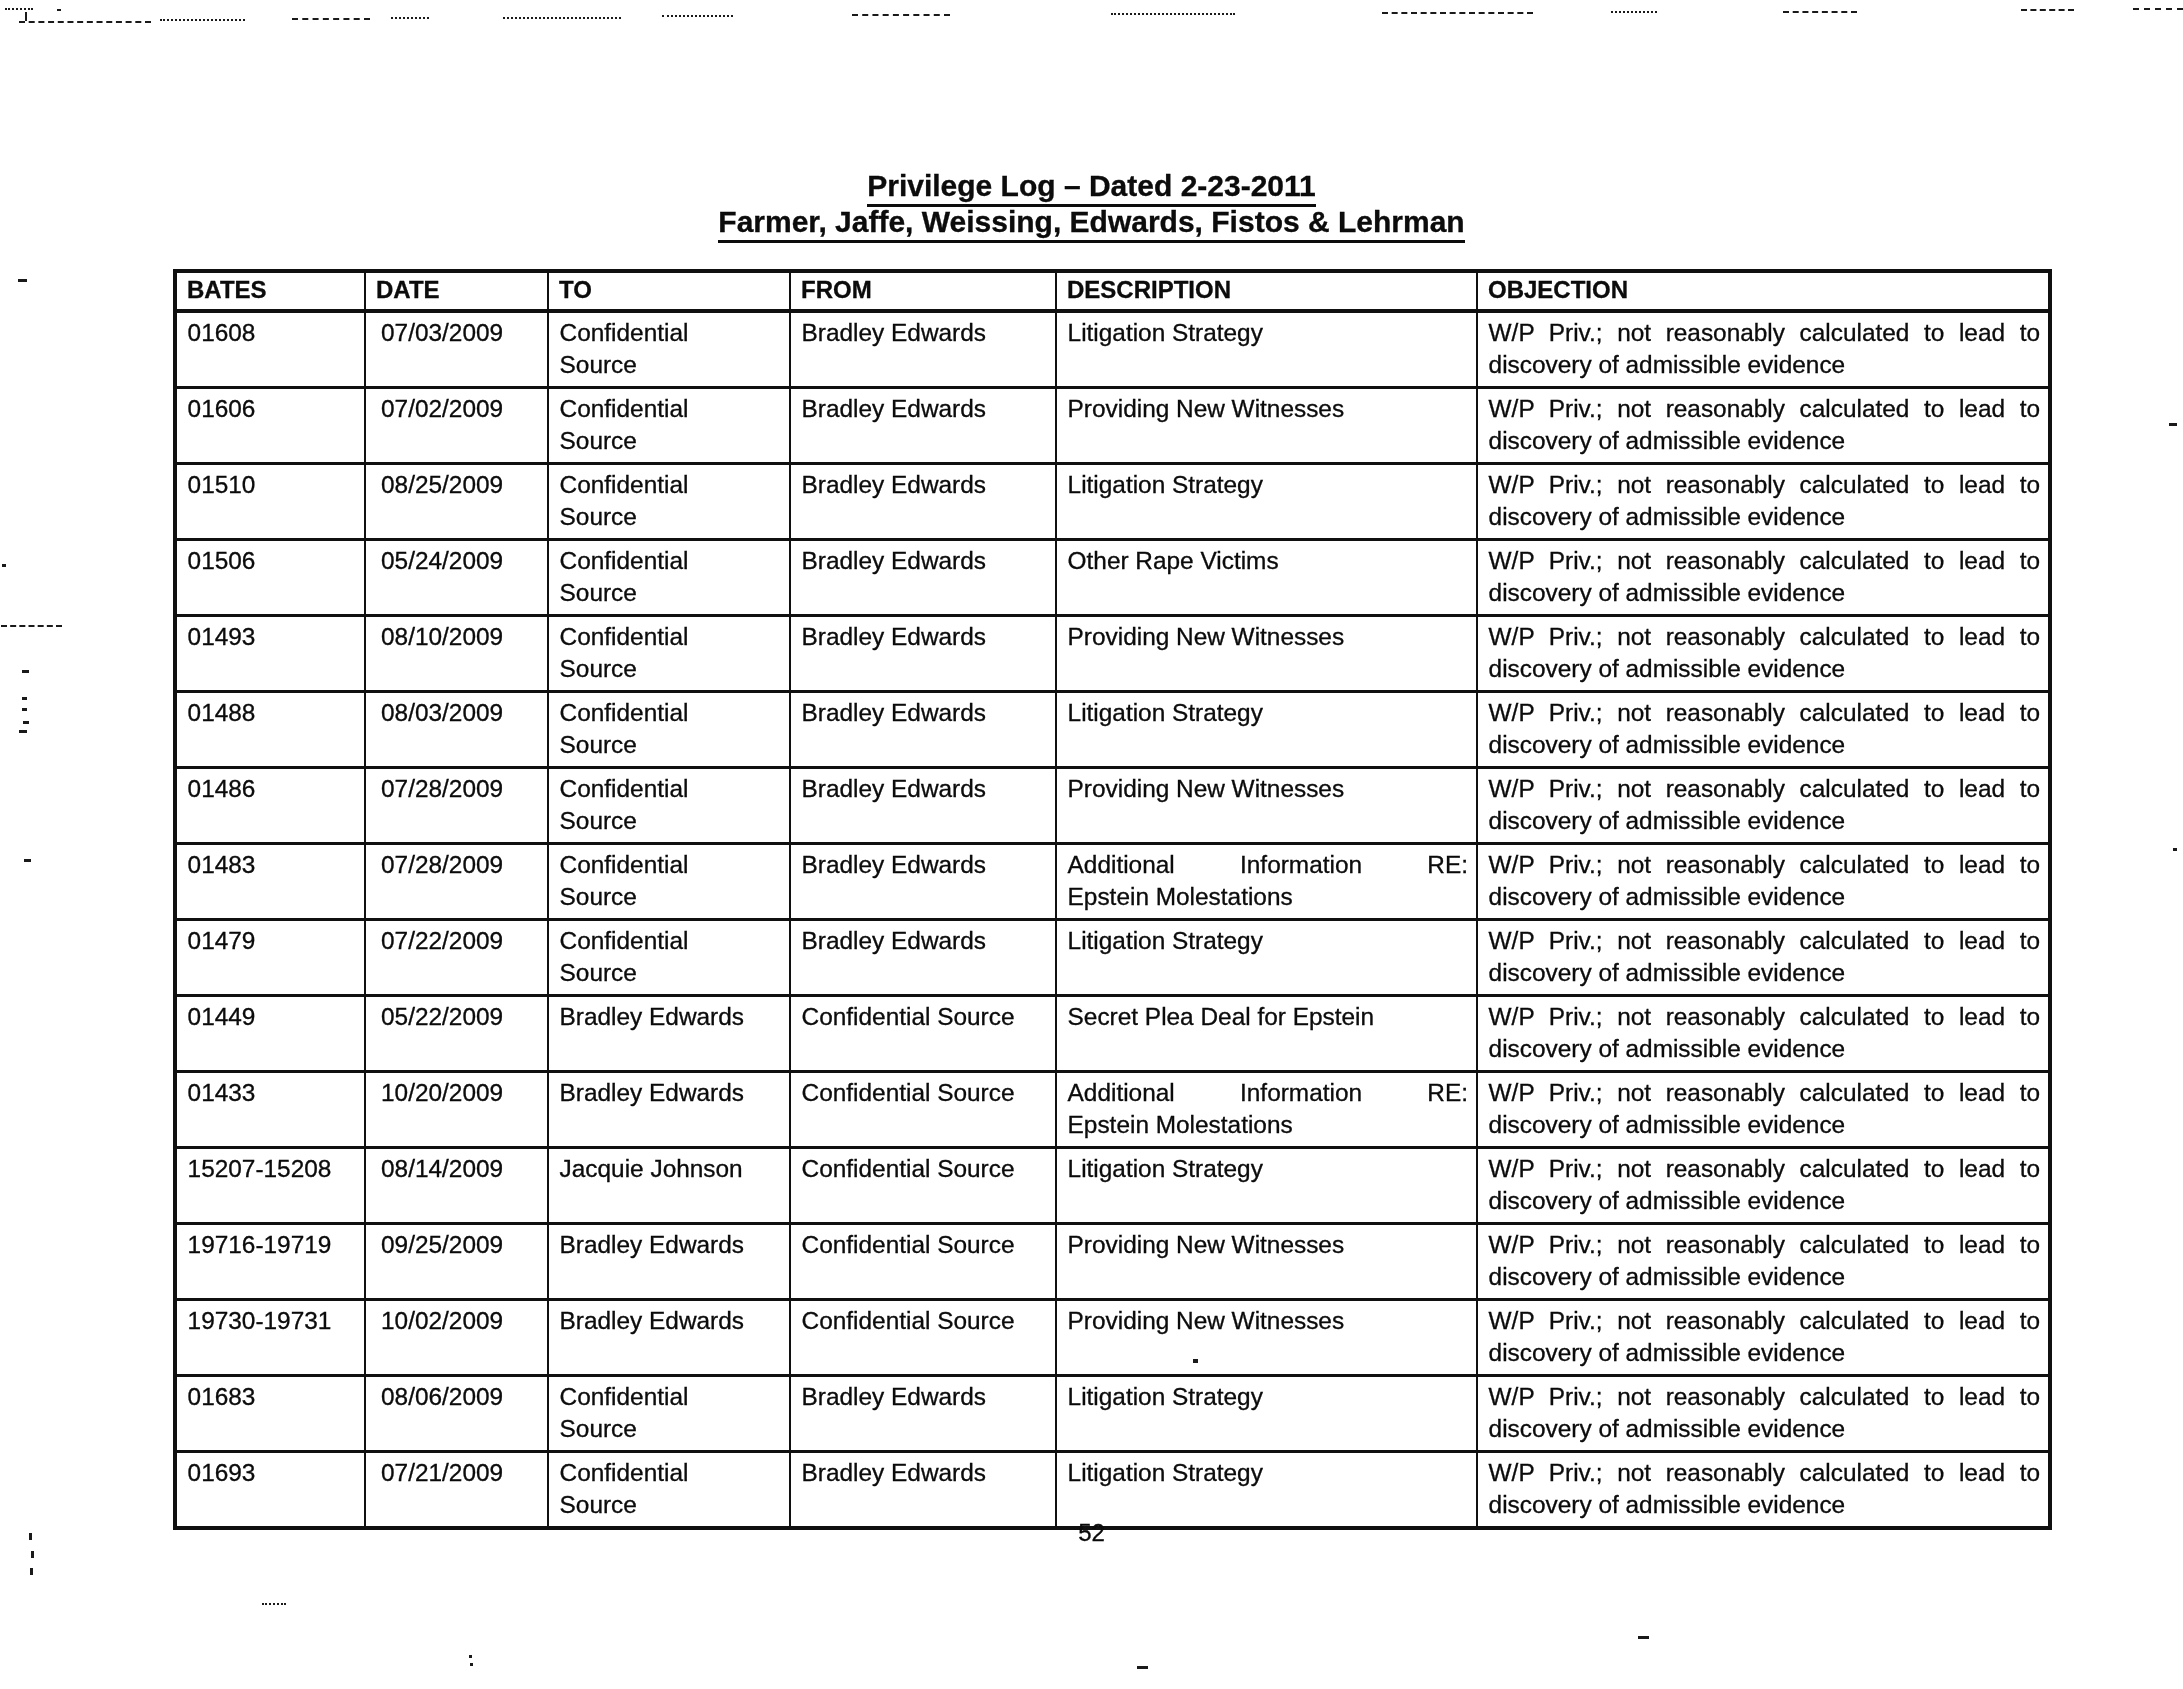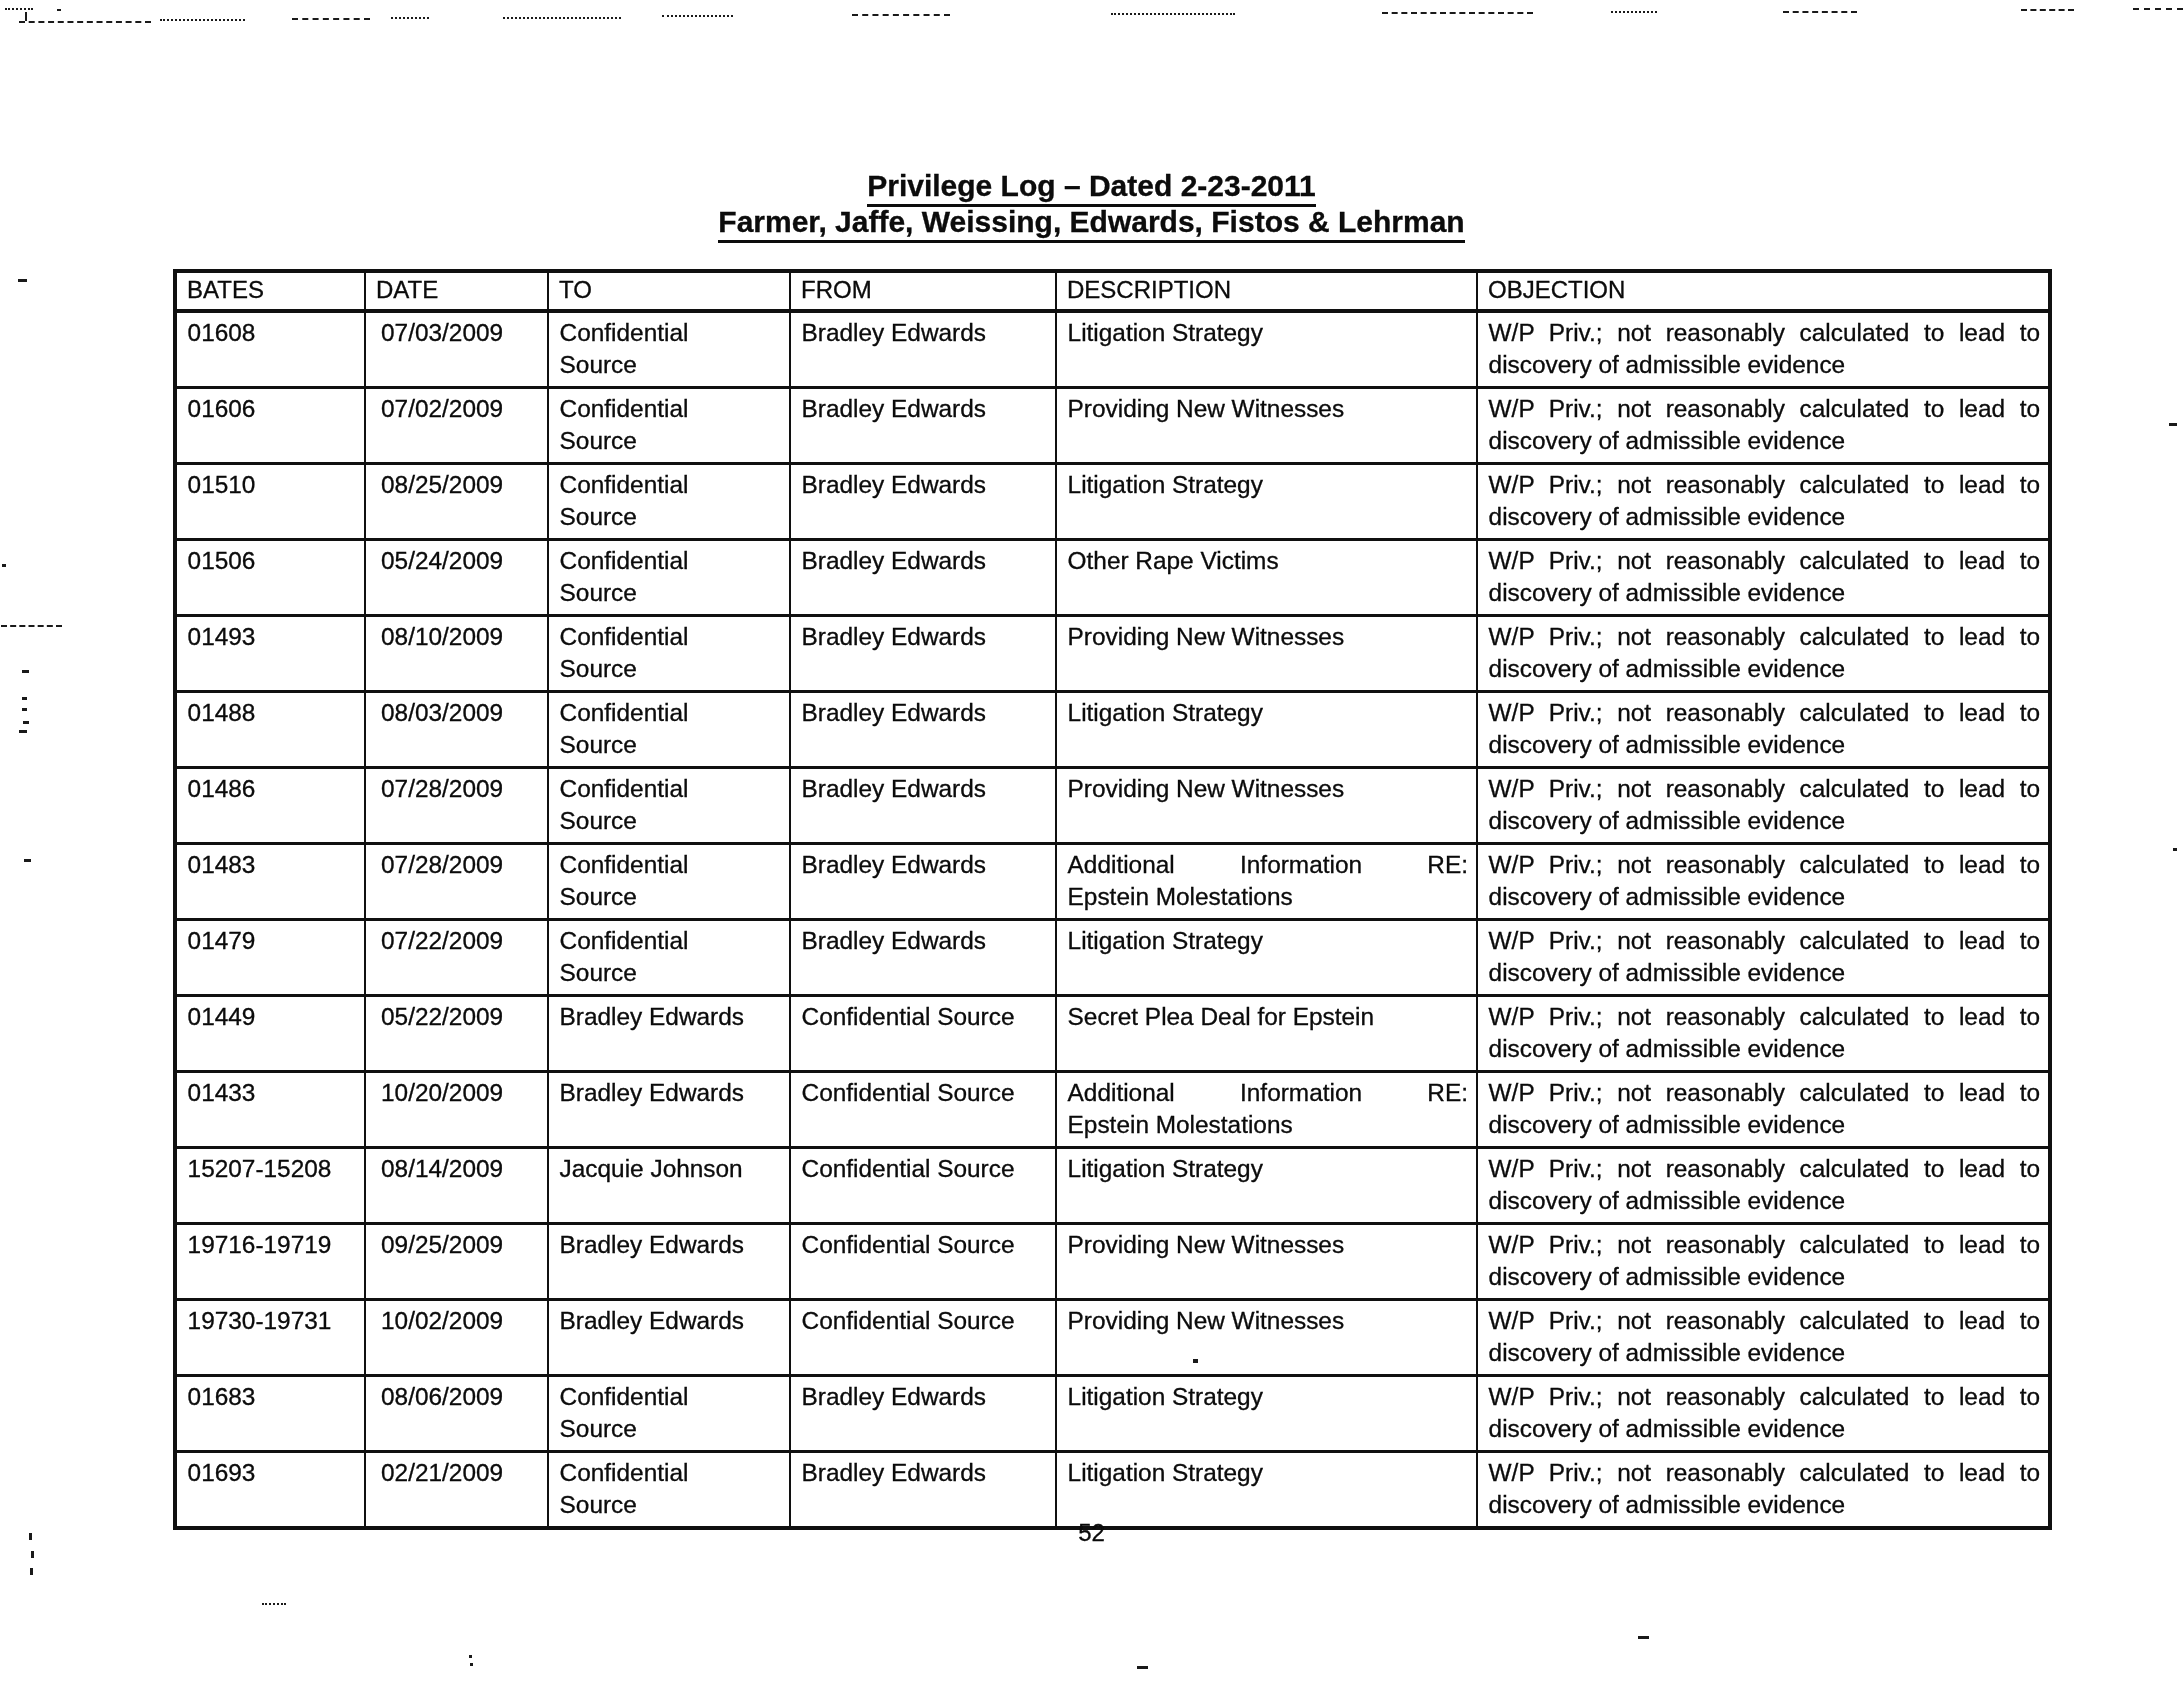--- a/index.html
+++ b/index.html
@@ -29,21 +29,21 @@
   col.c-from{width:266px;}
   col.c-desc{width:421px;}
   col.c-obj{width:573px;}
   th,td{
     border:2px solid #101010;
     border-top-width:3.3px;border-bottom-width:3.3px;
     vertical-align:top;text-align:left;
     overflow:hidden;
   }
   th{
-    font-size:24px;font-weight:normal;
+    font-size:24px;font-weight:bold;
     padding:3.3px 6.6px 4px 10px;height:29px;
     border-bottom-width:4px;
     margin-top:26px;
   }
   td{
     font-size:24.4px;
     padding:4px 8px 0 10.6px;
     line-height:32px;
   }
   tr.data td{height:69px;}
@@ -361,21 +361,21 @@
         <td data-name="cell-description">
           <div class="ln" data-name="cell-line">Litigation Strategy</div>
         </td>
         <td data-name="cell-objection">
           <div class="ln j" data-name="cell-line">W/P Priv.; not reasonably calculated to lead to</div>
           <div class="ln" data-name="cell-line">discovery of admissible evidence</div>
         </td>
       </tr>
       <tr class="data" data-name="table-row">
         <td data-name="cell-bates">01693</td>
-        <td data-name="cell-date">02/21/2009</td>
+        <td data-name="cell-date">07/21/2009</td>
         <td data-name="cell-to">
           <div class="ln" data-name="cell-line">Confidential</div>
           <div class="ln" data-name="cell-line">Source</div>
         </td>
         <td data-name="cell-from">Bradley Edwards</td>
         <td data-name="cell-description">
           <div class="ln" data-name="cell-line">Litigation Strategy</div>
         </td>
         <td data-name="cell-objection">
           <div class="ln j" data-name="cell-line">W/P Priv.; not reasonably calculated to lead to</div>

